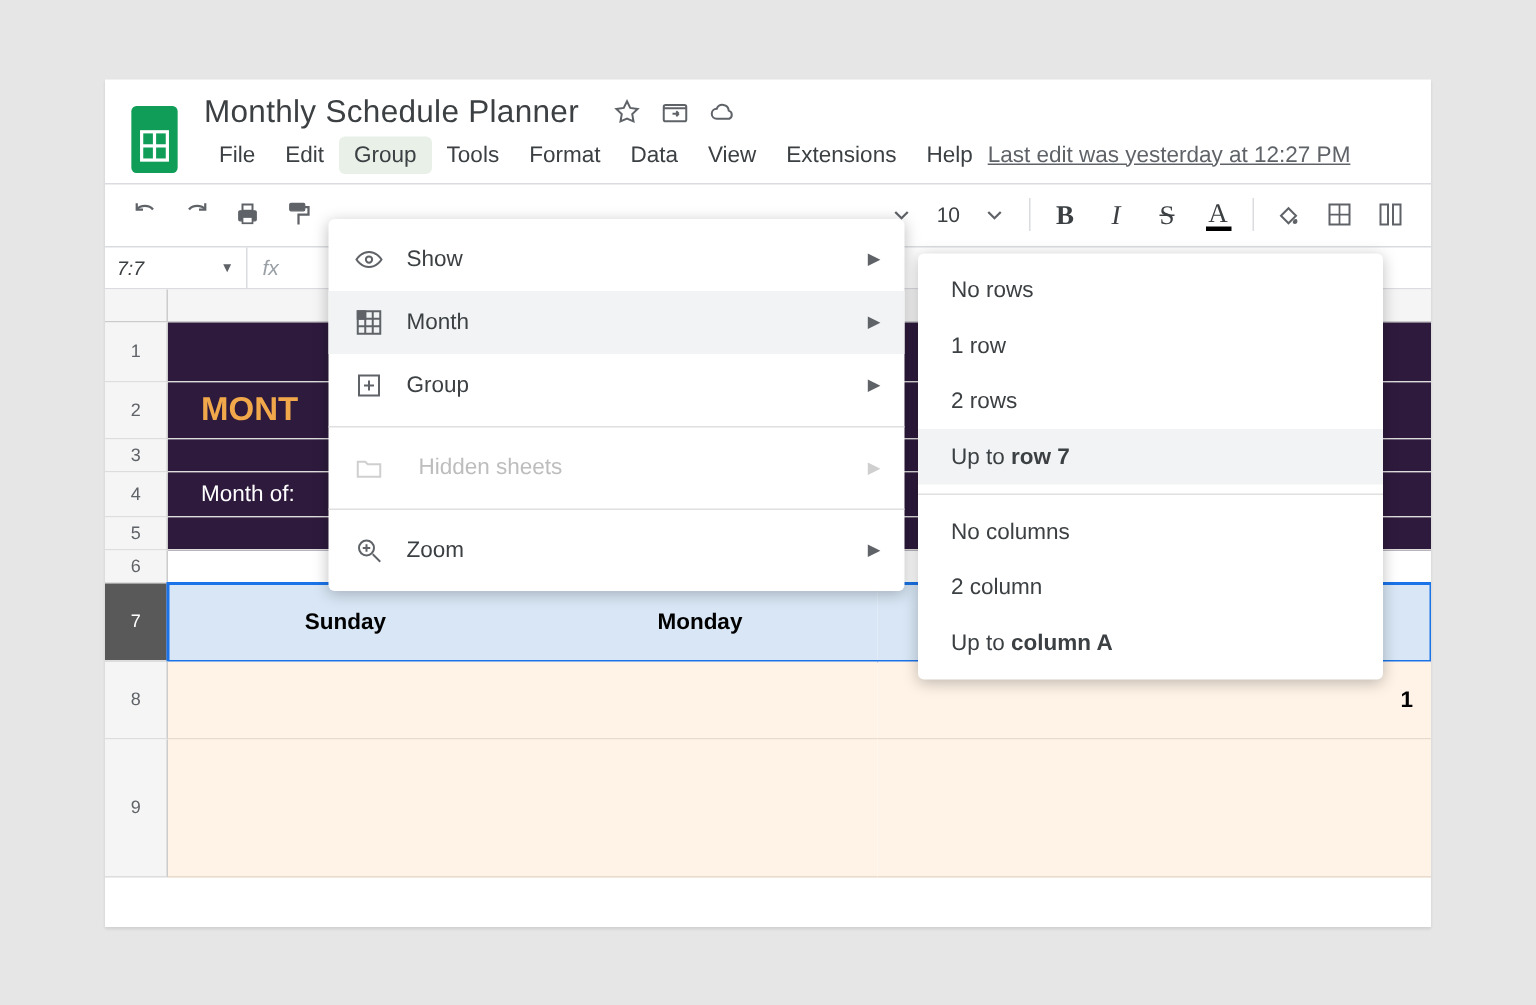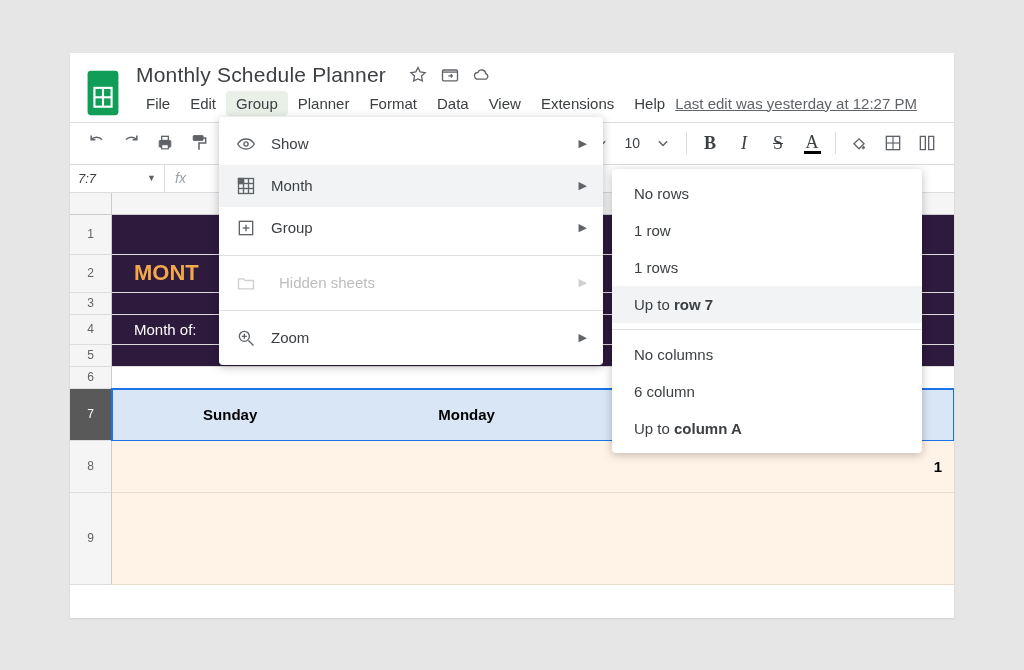--- a/index.html
+++ b/index.html
@@ -80,21 +80,21 @@
   .peach .cell { background:#fff3e7; border-bottom:1px solid #e8dacc; }
   .date-cell { justify-content:flex-end; font-weight:bold; font-size:15px; }
 
   
   .menu-panel {
     position:absolute; background:#fff;
     box-shadow:0 2px 10px rgba(0,0,0,.25);
     border-radius:4px; font-size:15px; color:#3c4043;
     padding:6px 0; z-index:50;
   }
-  .view-menu { left:149px; top:64px; width:384px; }
+  .view-menu { left:149px; top:93px; width:384px; }
   .freeze-menu { left:542px; top:116px; width:310px; }
   .menu-row { display:flex; align-items:center; padding:10px 16px; gap:14px; cursor:pointer; position:relative; }
   .menu-row:hover, .menu-row.hover { background:#f1f3f4; }
   .menu-row.disabled { color:#bdbdbd; cursor:default;gap:22px; }
   .menu-ico { width:22px; height:22px; display:flex; align-items:center; justify-content:center; flex:0 0 22px; }
   .menu-ico svg { width:20px; height:20px; stroke:#5f6368; fill:none; stroke-width:1.6; }
   .menu-row.disabled .menu-ico svg { stroke:#cfcfcf; }
   .submenu-arrow { position:absolute; right:16px; font-size:11px; color:#5f6368; }
   .menu-row.disabled .submenu-arrow { color:#cfcfcf; }
   .menu-divider { height:1px; background:#e0e0e0; margin:6px 0; }
@@ -136,21 +136,21 @@
         <span class="title-icon">
           <svg viewBox="0 0 24 24" fill="none" stroke="#5f6368" stroke-width="1.6">
               <path d="M7 17a4 4 0 010-8 5 5 0 019.6 1.5A3.5 3.5 0 0117 17H7z"></path>
             </svg>
         </span>
       </div>
       <div class="menubar" id="menubar" style="padding-left:0;border:none">
           <span class="menu-item">File</span>
           <span class="menu-item">Edit</span>
           <span class="menu-item active">Group</span>
-          <span class="menu-item">Planner</span>
+          <span class="menu-item">Tools</span>
           <span class="menu-item">Format</span>
           <span class="menu-item">Data</span>
           <span class="menu-item">View</span>
           <span class="menu-item">Extensions</span>
           <span class="menu-item">Help</span>
           <span class="edit-history">Last edit was yesterday at 12:27 PM</span>
         </div>
     </div>
   </div>
   <div style="border-bottom:1px solid #dadce0; margin-top:-2px;"></div>
@@ -366,31 +366,31 @@
     </div>
 
   <div class="menu-panel freeze-menu" id="freeze-menu">
       <div class="menu-row">
         <span>No rows</span>
       </div>
       <div class="menu-row">
         <span>1 row</span>
       </div>
       <div class="menu-row">
-        <span>1 rows</span>
+        <span>2 rows</span>
       </div>
       <div class="menu-row hover">
         <span>Up to <span class="bold-part">row 7</span></span>
       </div>
       <div class="menu-divider"></div>
       <div class="menu-row">
         <span>No columns</span>
       </div>
       <div class="menu-row">
-        <span>6 column</span>
+        <span>2 column</span>
       </div>
       <div class="menu-row">
         <span>Up to <span class="bold-part">column A</span></span>
       </div>
     </div>
 
   <svg class="arrow-overlay">
     <defs>
       <marker id="ah" markerWidth="12" markerHeight="12" refX="2" refY="5" orient="auto">
         <path d="M0,0 L12,5 L0,10 L3,5 z" fill="#ff0000"></path>

